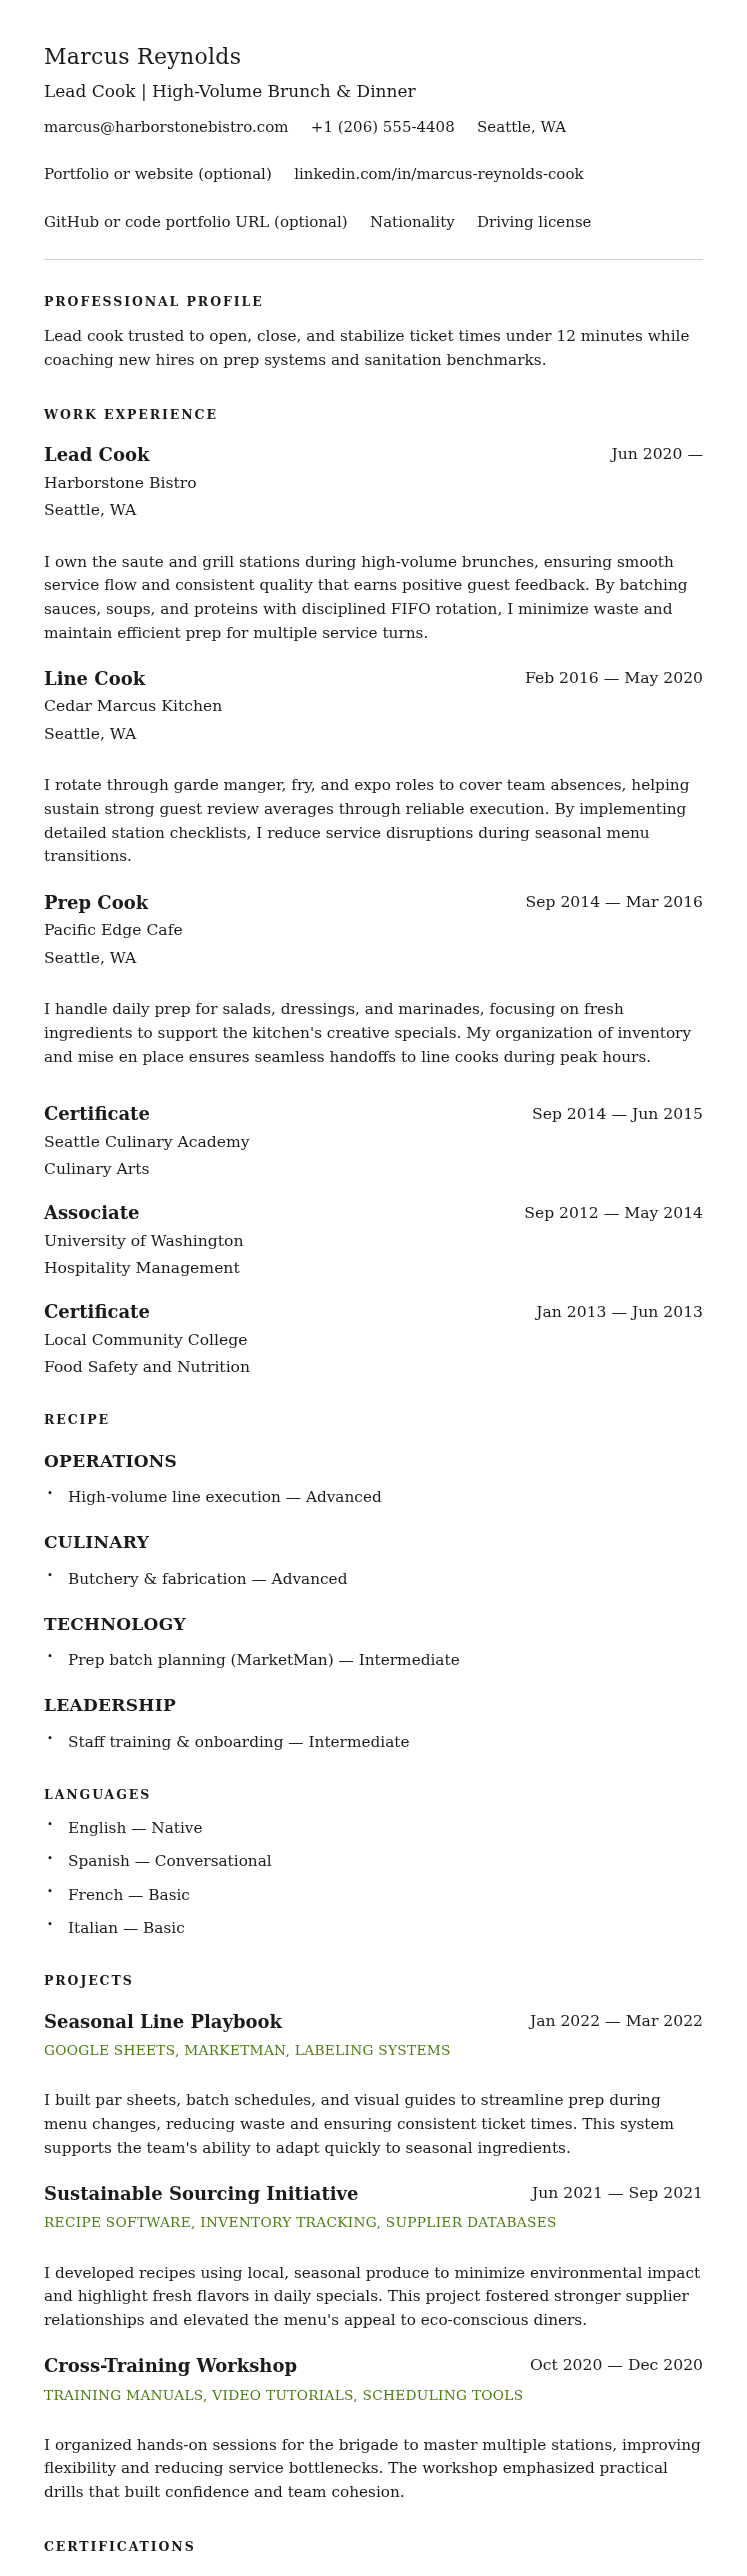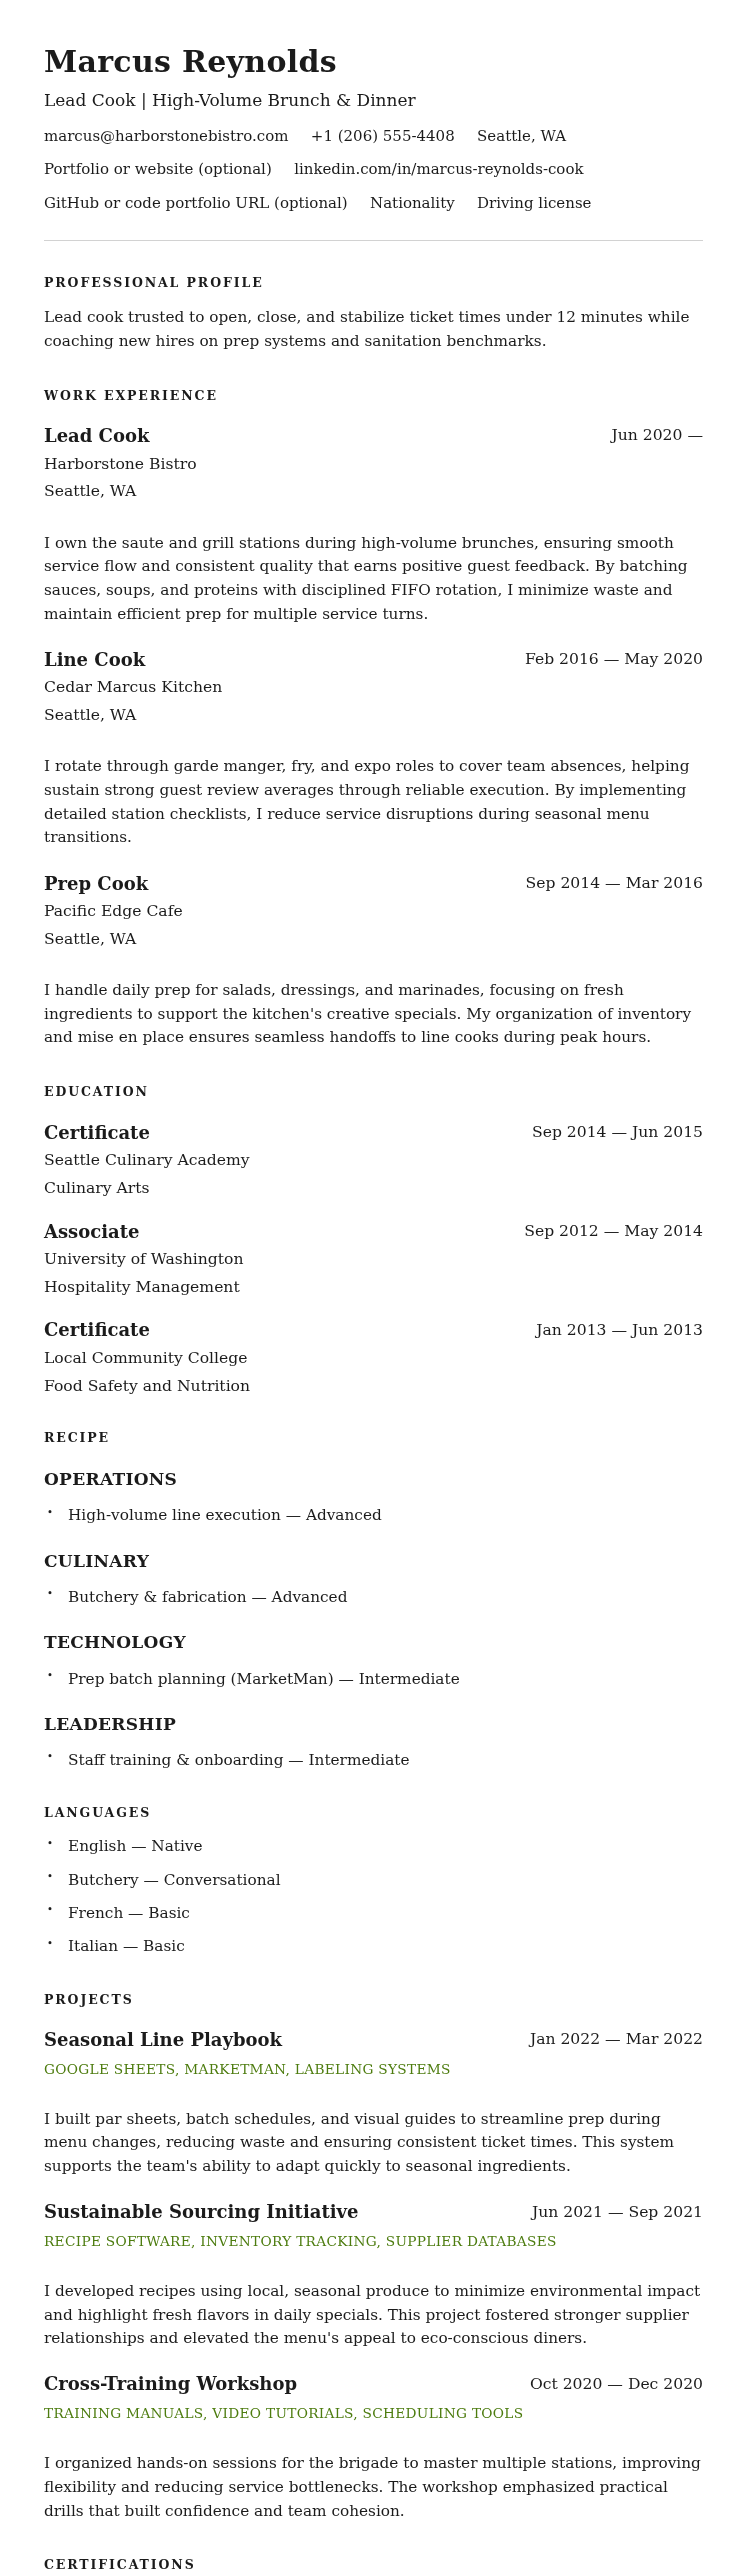--- a/index.html
+++ b/index.html
@@ -15,40 +15,40 @@
     -webkit-font-smoothing: antialiased;
   }
   .page {
     box-sizing: border-box;
     width: 747px;
     min-height: 2576px;
     padding: 45px 44px 56px 44px;
   }
   
   .name {
-    font-size: 30px;
-    font-weight: 700;
+    font-size: 22px;
+    font-weight: 400;
     line-height: 1.12;
     letter-spacing: 0.3px;
   }
   .headline {
     font-size: 17px;
     margin-top: 10px;
     line-height: 1.3;
   }
   .contact {
     margin-top: 16px;
     font-size: 15px;
   }
   .contact-row {
     display: flex;
     flex-wrap: wrap;
     column-gap: 22.4px;
     row-gap: 0;
-    margin-top: 14px;
+    margin-top: 28px;
     line-height: 1.3;
   }
   .header-divider {
     border: none;
     border-top: 1.2px solid #d2d2d2;
     margin: 27px 0 0 0;
   }
   
   .section { margin-top: 34px; }
   .section-heading {
@@ -190,21 +190,20 @@
         <span class="entry-title">Prep Cook</span>
         <span class="entry-dates">Sep 2014 — Mar 2016</span>
       </div>
       <div class="entry-sub">Pacific Edge Cafe</div>
       <div class="entry-sub">Seattle, WA</div>
       <p class="entry-desc">I handle daily prep for salads, dressings, and marinades, focusing on fresh ingredients to support the kitchen's creative specials. My organization of inventory and mise en place ensures seamless handoffs to line cooks during peak hours.</p>
     </div>
   </section>
 
   <section class="section">
-    <div class="section-heading">EDUCATION</div>
 
     <div class="entry">
       <div class="entry-header">
         <span class="entry-title">Certificate</span>
         <span class="entry-dates">Sep 2014 — Jun 2015</span>
       </div>
       <div class="entry-sub">Seattle Culinary Academy</div>
       <div class="entry-sub">Culinary Arts</div>
     </div>
 
@@ -256,21 +255,21 @@
       <ul class="bullets">
         <li>Staff training &amp; onboarding — Intermediate</li>
       </ul>
     </div>
   </section>
 
   <section class="section">
     <div class="section-heading">LANGUAGES</div>
     <ul class="bullets">
       <li>English — Native</li>
-      <li>Butchery — Conversational</li>
+      <li>Spanish — Conversational</li>
       <li>French — Basic</li>
       <li>Italian — Basic</li>
     </ul>
   </section>
 
   <section class="section">
     <div class="section-heading">PROJECTS</div>
 
     <div class="entry">
       <div class="entry-header">

